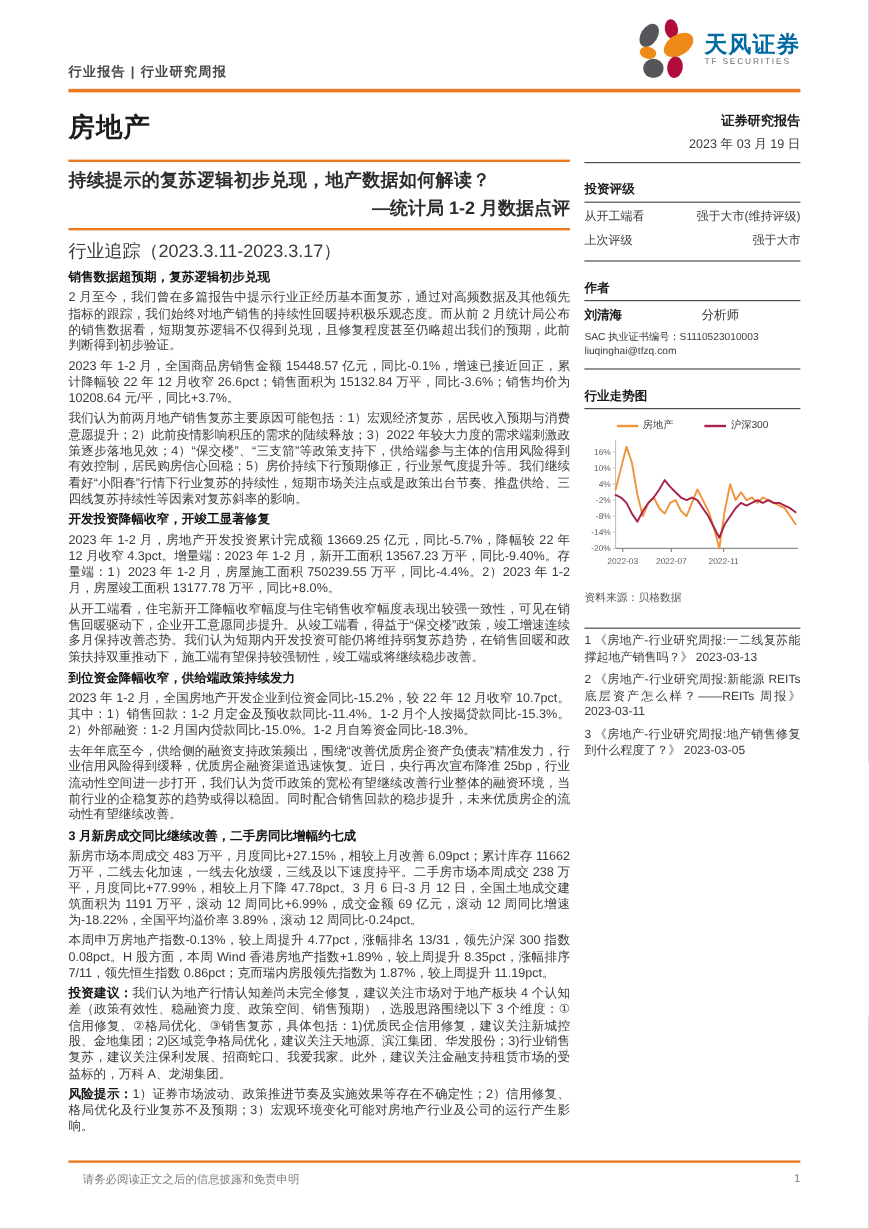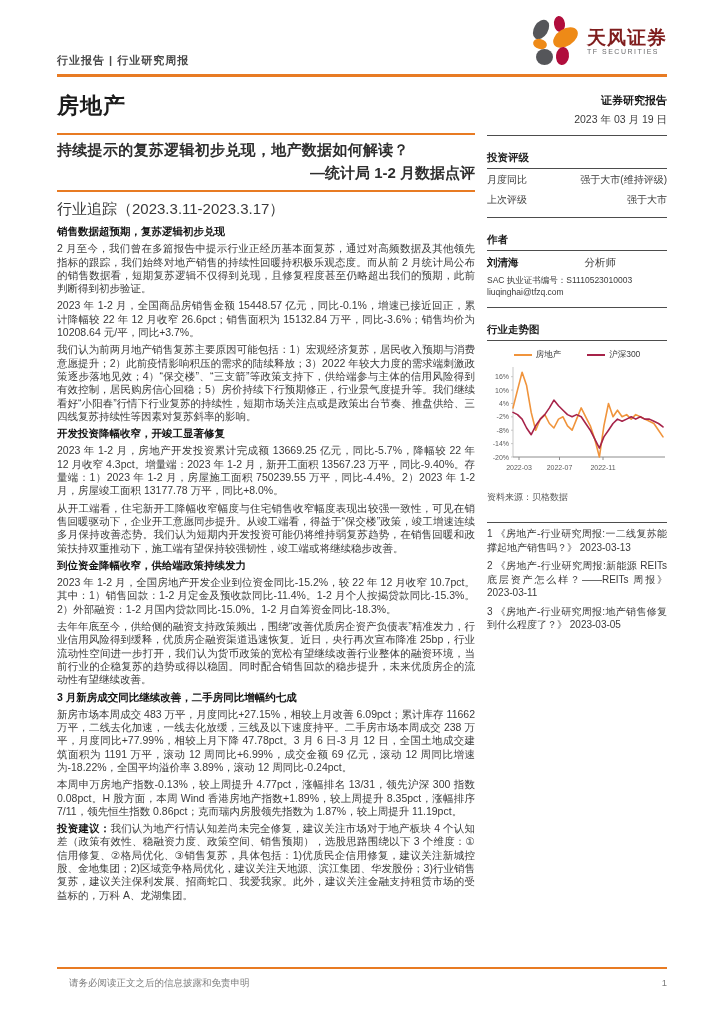--- a/index.html
+++ b/index.html
@@ -18,21 +18,21 @@
 
   .logo { position:absolute; top:16px; right:0; display:flex; align-items:center; gap:8px; }
   .flower { position:relative; width:46px; height:50px; }
   .petal { position:absolute; border-radius:50%; }
   .p-gray-topleft  { width:14px; height:21px; left:1px;  top:3px;  background:#55565a; transform:rotate(32deg); }
   .p-crimson-top   { width:11px; height:16px; left:21px; top:0;    background:#b00d3c; transform:rotate(-8deg); }
   .p-orange-right  { width:27px; height:17px; left:19px; top:13px; background:#ee8a17; transform:rotate(-32deg); }
   .p-orange-left   { width:14px; height:10px; left:0;   top:23px;  background:#ee8a17; transform:rotate(14deg); }
   .p-gray-bottom   { width:17px; height:16px; left:3px; top:33px;  background:#55565a; }
   .p-crimson-bot   { width:13px; height:18px; left:23px; top:31px; background:#b00d3c; transform:rotate(8deg); }
-  .logo-text-cn { font-size:19px; font-weight:bold; color:#7f1d1d; letter-spacing:1px; line-height:20px; }
+  .logo-text-cn { font-size:19px; font-weight:bold; color:#0369a1; letter-spacing:1px; line-height:20px; }
   .logo-text-en { font-size:7px; color:#6b6b6d; letter-spacing:1.5px; }
 
   
   .columns { display:flex; gap:12px; margin-top:10px; }
   .main { width:418px; }
   .sidebar { width:180px; font-size:10px; color:#3a3a3a; }
 
   
   .doc-title { font-size:22px; font-weight:bold; color:#1c1c1c; margin:4px 0 12px 0; letter-spacing:1px; }
   .headline { border-top:2.5px solid #e87b23; border-bottom:2.5px solid #e87b23; padding:6px 0 7px 0; }
@@ -117,31 +117,32 @@
         <div class="block heading">开发投资降幅收窄，开竣工显著修复</div>
         <p class="block">2023 年 1-2 月，房地产开发投资累计完成额 13669.25 亿元，同比-5.7%，降幅较 22 年 12 月收窄 4.3pct。增量端：2023 年 1-2 月，新开工面积 13567.23 万平，同比-9.40%。存量端：1）2023 年 1-2 月，房屋施工面积 750239.55 万平，同比-4.4%。2）2023 年 1-2 月，房屋竣工面积 13177.78 万平，同比+8.0%。</p>
         <p class="block">从开工端看，住宅新开工降幅收窄幅度与住宅销售收窄幅度表现出较强一致性，可见在销售回暖驱动下，企业开工意愿同步提升。从竣工端看，得益于“保交楼”政策，竣工增速连续多月保持改善态势。我们认为短期内开发投资可能仍将维持弱复苏趋势，在销售回暖和政策扶持双重推动下，施工端有望保持较强韧性，竣工端或将继续稳步改善。</p>
         <div class="block heading">到位资金降幅收窄，供给端政策持续发力</div>
         <p class="block">2023 年 1-2 月，全国房地产开发企业到位资金同比-15.2%，较 22 年 12 月收窄 10.7pct。其中：1）销售回款：1-2 月定金及预收款同比-11.4%。1-2 月个人按揭贷款同比-15.3%。2）外部融资：1-2 月国内贷款同比-15.0%。1-2 月自筹资金同比-18.3%。</p>
         <p class="block">去年年底至今，供给侧的融资支持政策频出，围绕“改善优质房企资产负债表”精准发力，行业信用风险得到缓释，优质房企融资渠道迅速恢复。近日，央行再次宣布降准 25bp，行业流动性空间进一步打开，我们认为货币政策的宽松有望继续改善行业整体的融资环境，当前行业的企稳复苏的趋势或得以稳固。同时配合销售回款的稳步提升，未来优质房企的流动性有望继续改善。</p>
         <div class="block heading">3 月新房成交同比继续改善，二手房同比增幅约七成</div>
         <p class="block">新房市场本周成交 483 万平，月度同比+27.15%，相较上月改善 6.09pct；累计库存 11662 万平，二线去化加速，一线去化放缓，三线及以下速度持平。二手房市场本周成交 238 万平，月度同比+77.99%，相较上月下降 47.78pct。3 月 6 日-3 月 12 日，全国土地成交建筑面积为 1191 万平，滚动 12 周同比+6.99%，成交金额 69 亿元，滚动 12 周同比增速为-18.22%，全国平均溢价率 3.89%，滚动 12 周同比-0.24pct。</p>
         <p class="block">本周申万房地产指数-0.13%，较上周提升 4.77pct，涨幅排名 13/31，领先沪深 300 指数 0.08pct。H 股方面，本周 Wind 香港房地产指数+1.89%，较上周提升 8.35pct，涨幅排序 7/11，领先恒生指数 0.86pct；克而瑞内房股领先指数为 1.87%，较上周提升 11.19pct。</p>
         <p class="block"><span class="lead">投资建议：</span><span>我们认为地产行情认知差尚未完全修复，建议关注市场对于地产板块 4 个认知差（政策有效性、稳融资力度、政策空间、销售预期），选股思路围绕以下 3 个维度：①信用修复、②格局优化、③销售复苏，具体包括：1)优质民企信用修复，建议关注新城控股、金地集团；2)区域竞争格局优化，建议关注天地源、滨江集团、华发股份；3)行业销售复苏，建议关注保利发展、招商蛇口、我爱我家。此外，建议关注金融支持租赁市场的受益标的，万科 A、龙湖集团。</span></p>
+        <p class="block"><span class="lead">风险提示：</span><span>1）证券市场波动、政策推进节奏及实施效果等存在不确定性；2）信用修复、格局优化及行业复苏不及预期；3）宏观环境变化可能对房地产行业及公司的运行产生影响。</span></p>
       </div>
 
       <div class="sidebar">
         <div class="side-doc-type">证券研究报告</div>
         <div class="side-date">2023 年 03 月 19 日</div>
 
         <div class="side-section">
           <div class="side-title">投资评级</div>
           <div class="ratings-body">
             <div class="rating-row">
-              <span class="lbl">月度同比</span>
+              <span class="lbl">从开工端看</span>
               <span>强于大市(维持评级)</span>
             </div>
             <div class="rating-row">
               <span class="lbl">上次评级</span>
               <span>强于大市</span>
             </div>
           </div>
         </div>
 
         <div class="side-section">

